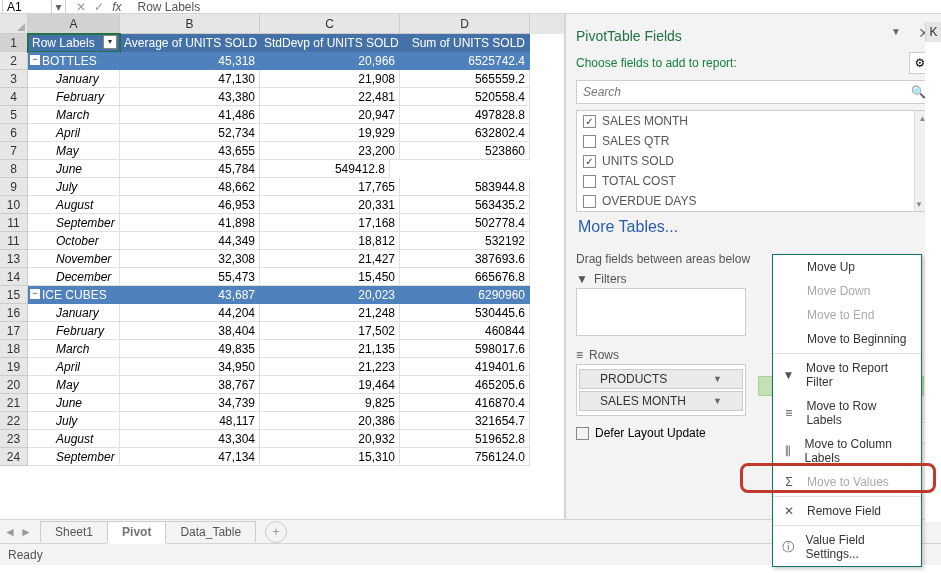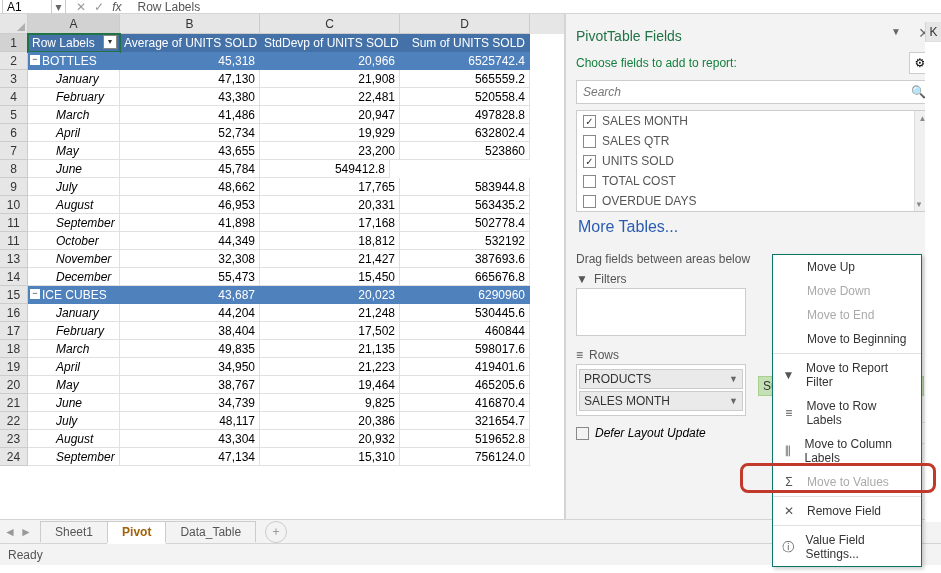--- a/index.html
+++ b/index.html
@@ -52,39 +52,39 @@
   .field-item { display:flex; align-items:center; gap:6px; padding:3px 6px; color:#555;}
   .chk { width:13px; height:13px; border:1px solid #888; display:flex; align-items:center; justify-content:center; font-size:10px; color:#333;}
   .field-scroll { position:absolute; right:0; top:0; width:16px; height:100%; background:#f0f0f0; border-left:1px solid #ddd;}
   .field-scroll .up,.field-scroll .dn{height:14px;display:flex;align-items:center;justify-content:center;color:#888;font-size:8px;}
   .more-tables { padding:6px 2px; color:#2a5db0; font-size:16px;}
   .drag-hint { color:#555; padding:10px 0 4px;}
   .areas { display:flex; gap:10px; flex-wrap:wrap;}
   .area { width:170px;}
   .area-label { color:#555; padding:2px 0; display:flex; align-items:center; gap:6px;}
   .area-box { background:#fff; border:1px solid #ccc; min-height:48px; padding:2px;}
-  .pill { background:#eaeaea; border:1px solid #ccc; padding:2px 4px; margin:2px 0; display:flex; justify-content:space-between; align-items:center; color:#333;}
+  .pill { background:#eaeaea; border:1px solid #ccc; padding:2px 20px; margin:2px 0; display:flex; justify-content:space-between; align-items:center; color:#333;}
   .pill .dd{color:#666;font-size:9px;}
   .pill.green { background:#c5e0b4; border-color:#a8d08d;}
   .defer-row { display:flex; align-items:center; justify-content:space-between; padding:6px 0 2px;}
   .update-btn { border:1px solid #ddd; background:#f6f6f6; color:#bbb; padding:3px 10px;}
 
   
   .ctx-menu { position:absolute; left:772px; top:254px; width:150px; background:#fff; border:1px solid #0f766e; box-shadow:2px 2px 4px rgba(0,0,0,.2); z-index:500;}
   .ctx-item { display:flex; align-items:center; gap:10px; padding:5px 10px 5px 8px; color:#333;}
   .ctx-item.disabled { color:#aaa;}
   .ctx-icon { width:16px; display:flex; align-items:center; justify-content:center; color:#555; font-size:12px;}
   .ctx-sep { height:1px; background:#e0e0e0; margin:2px 0;}
   .callout { position:absolute; left:740px; top:463px; width:196px; height:30px; border:3px solid #c0392b; border-radius:8px; z-index:600; pointer-events:none;}
 
   
   .tabs { height:24px; background:#f3f3f3; border-top:1px solid #d4d4d4; display:flex; align-items:center; padding-left:40px; gap:0;}
   .tab-nav { position:absolute; left:4px; display:flex; gap:4px; color:#999;}
   .sheet-tab { padding:3px 14px; border:1px solid #ccc; border-bottom:none; background:#f3f3f3; color:#555; margin-right:-1px;}
-  .sheet-tab.active { background:#fff; color:#a16207; font-weight:bold; border-bottom:2px solid #fff; position:relative; top:1px;}
+  .sheet-tab.active { background:#fff; color:#737373; font-weight:bold; border-bottom:2px solid #fff; position:relative; top:1px;}
   .add-sheet { width:22px; height:22px; border:1px solid #ccc; border-radius:50%; display:flex; align-items:center; justify-content:center; margin-left:10px; color:#888;}
 
   
   .status { height:22px; background:#f3f3f3; border-top:1px solid #d4d4d4; display:flex; align-items:center; padding:0 8px; color:#555;}
 
   .right-margin { position:absolute; right:0; top:22px; width:16px; height:500px; background:#fff; }
   .right-margin .kcell{height:20px;border-bottom:1px solid #e0e0e0;border-left:1px solid #d4d4d4;text-align:center;line-height:20px;color:#333;background:#e6e6e6;}
 </style>
 </head>
 <body>
@@ -357,21 +357,21 @@
       <div class="area" style="position:relative;top:26px;">
         <div class="area-box" style="border:none;background:transparent;">
           <div class="pill green">
               <span>Sum of UNITS SOLD</span>
               <span class="dd">▼</span>
             </div>
         </div>
       </div>
     </div>
     <div class="defer-row">
-      <label style="display:flex;align-items:center;gap:6px;font-style:italic;">
+      <label style="display:flex;align-items:center;gap:6px;">
           <span class="chk"></span>
           <span>Defer Layout Update</span>
         </label>
       <button class="update-btn">Update</button>
     </div>
   </div>
 </div>
 
 <div class="right-margin">
   <div class="kcell">K</div>

